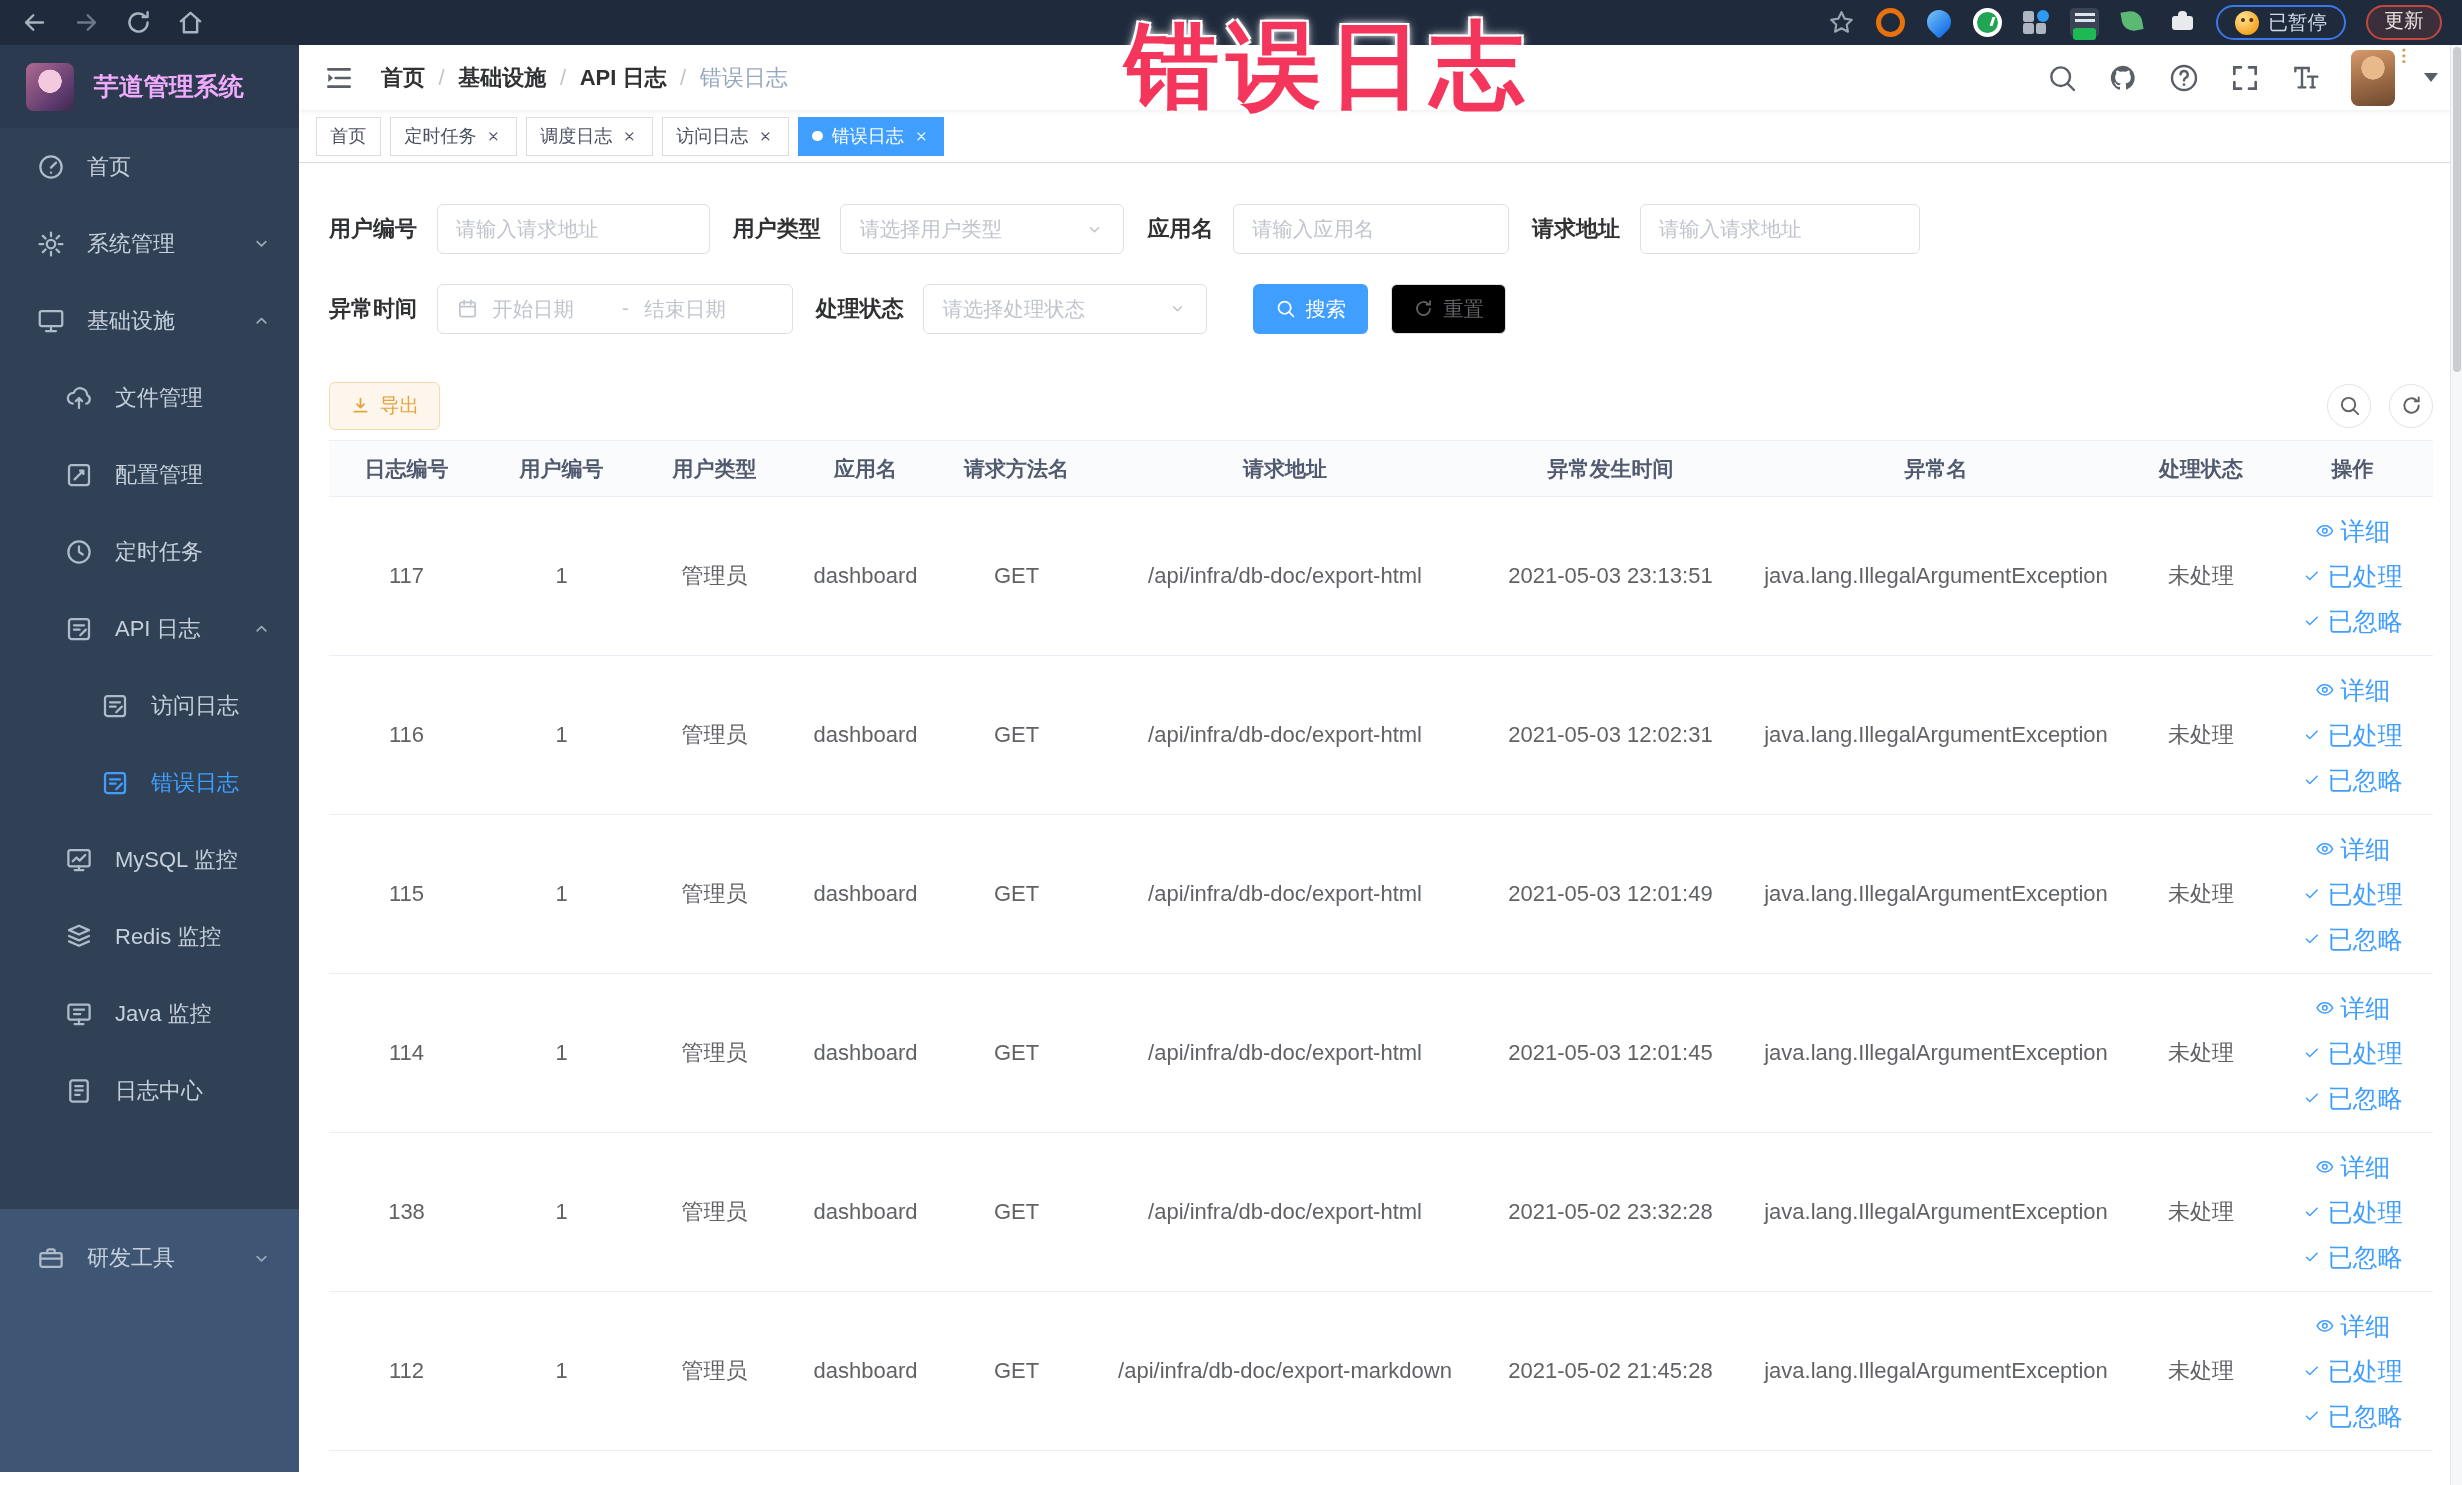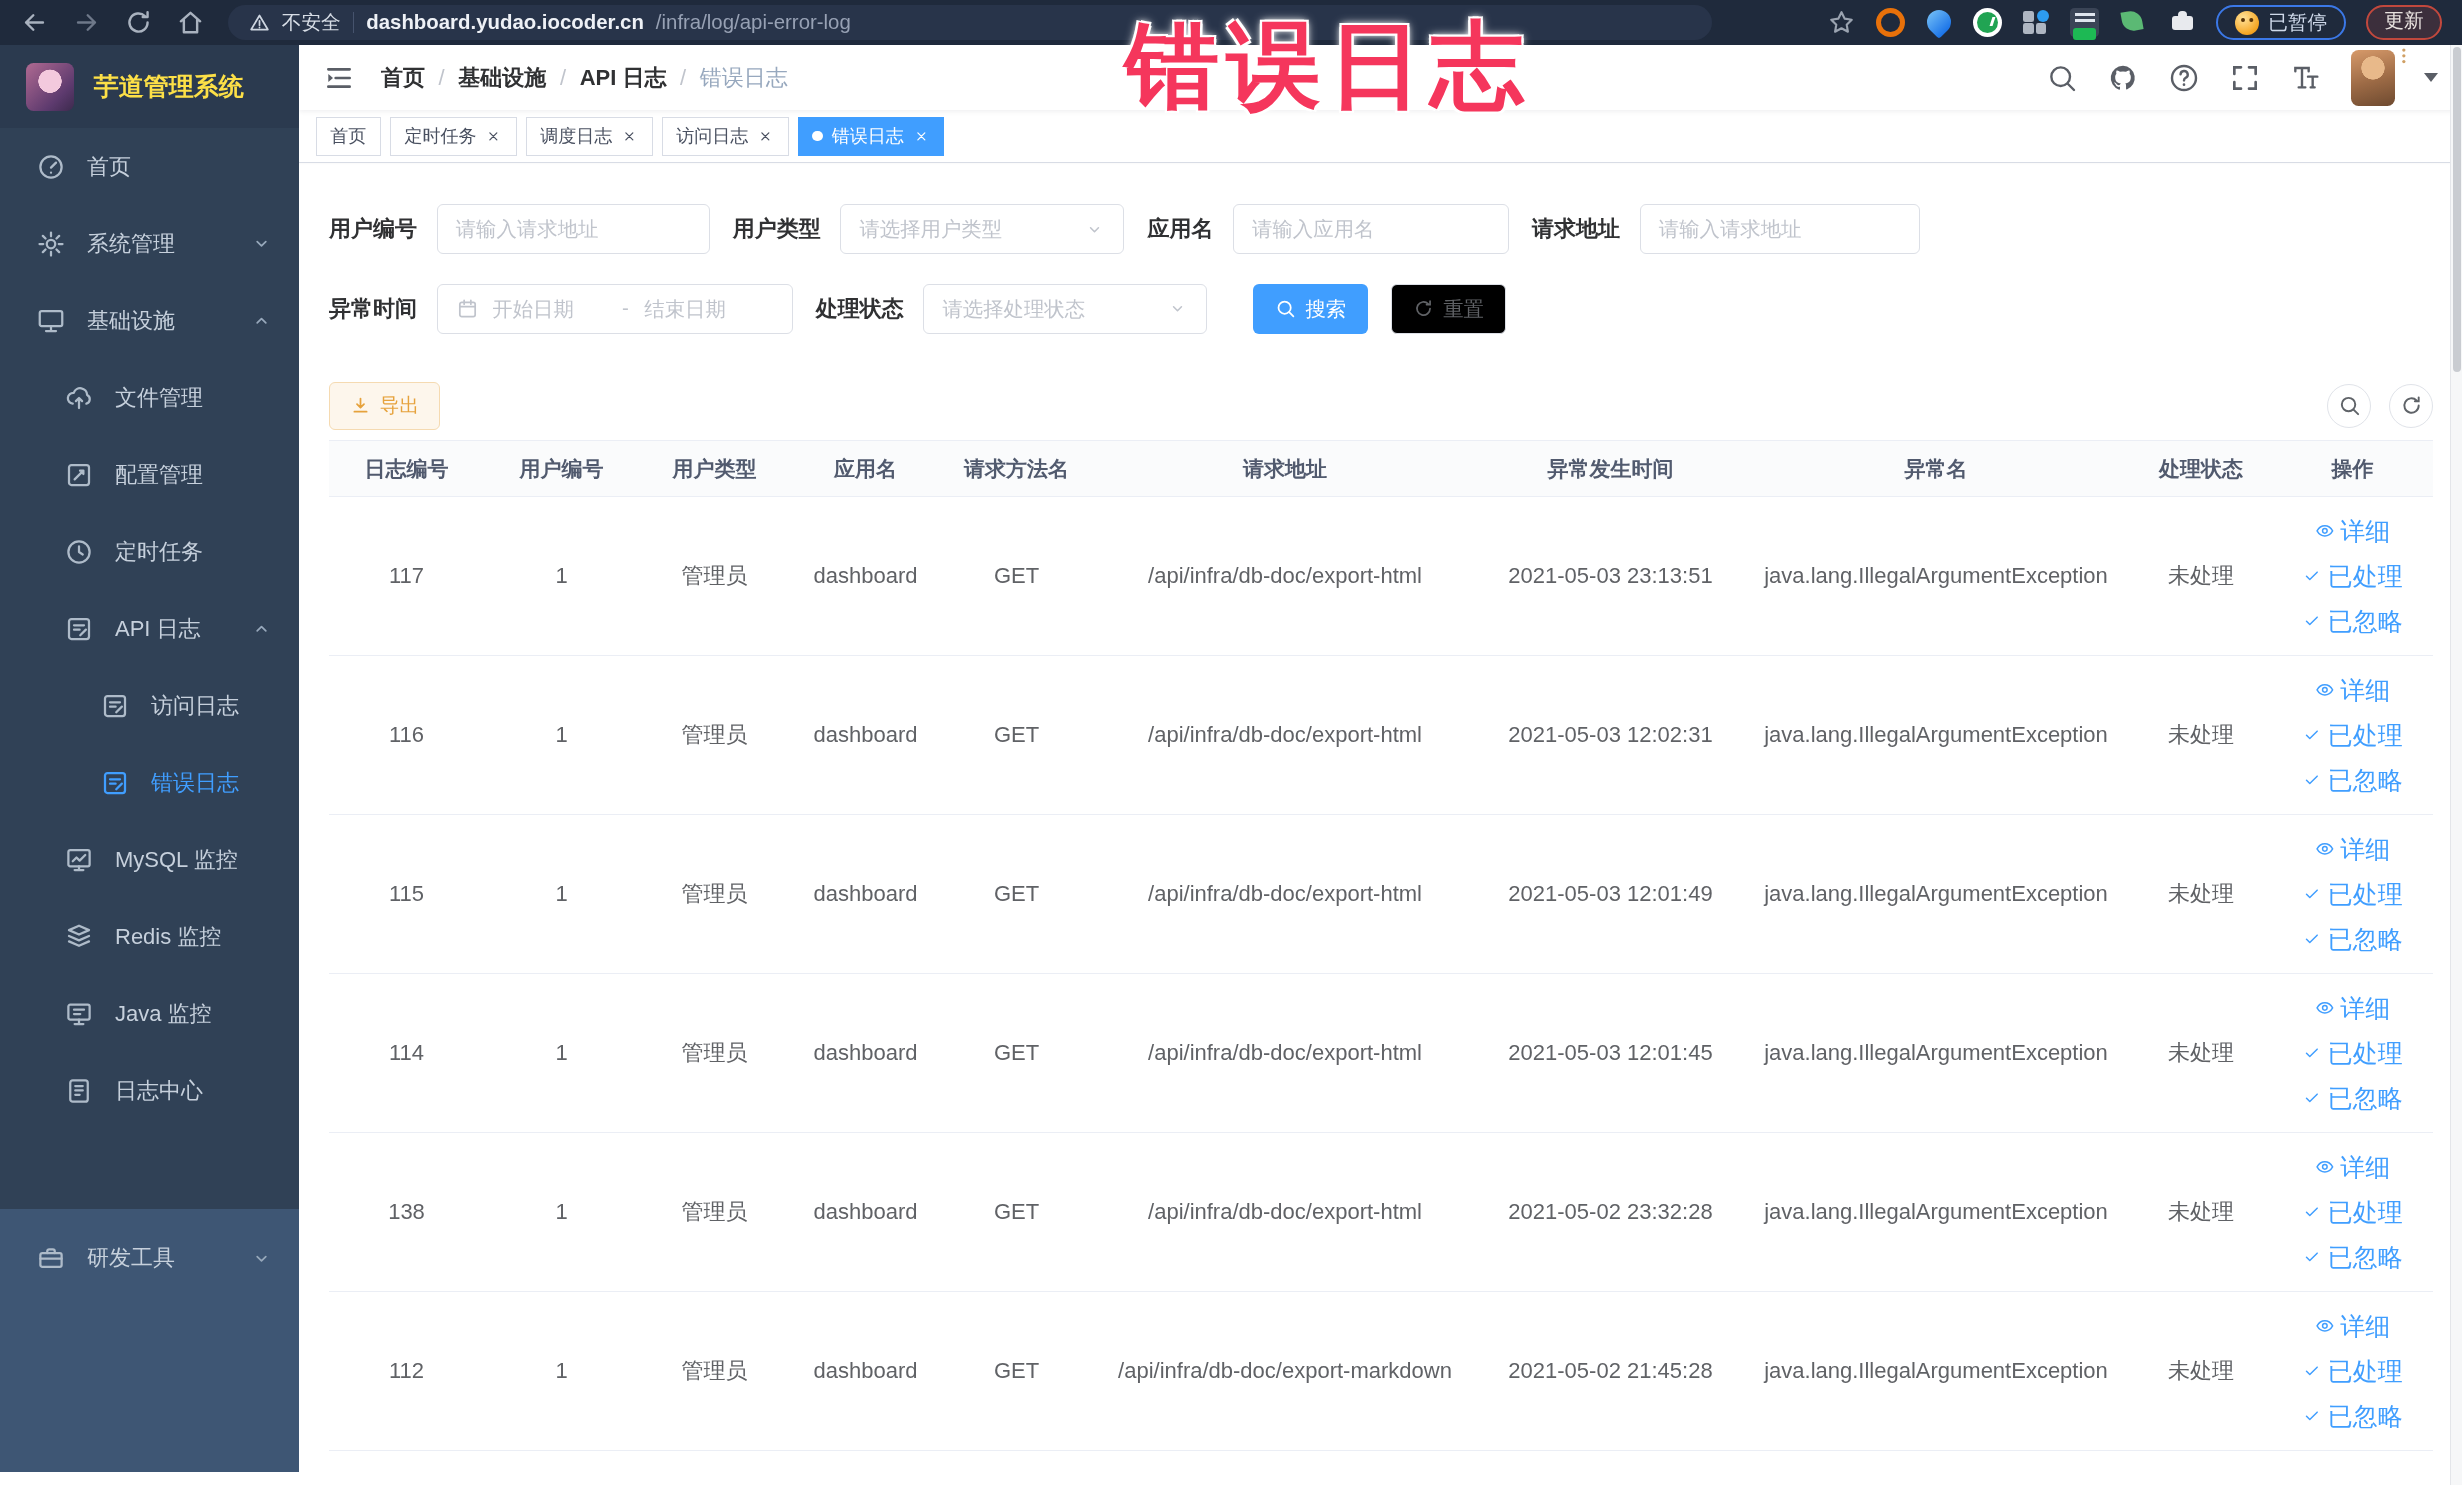--- a/index.html
+++ b/index.html
@@ -50,21 +50,21 @@
 
   
   .overlay-title { position:absolute; left:1125px; top:3px; z-index:60; font-size:94px; font-weight:900; letter-spacing:7.6px; color:#f5365c; white-space:nowrap;
     text-shadow:0 0 6px #fff,0 0 10.6px #fff,2.3px 2.3px 0 #fff,-2.3px -2.3px 0 #fff,2.3px -2.3px 0 #fff,-2.3px 2.3px 0 #fff; }
 
   
   .sidebar { position:absolute; left:0; top:45px; width:299px; bottom:13.6px; background:#304156; overflow:hidden; z-index:5; }
   .logo-row { height:83px; display:flex; align-items:center; gap:19.7px; padding:0 26px; background:#2b3a4f; }
   .logo-img { width:48px; height:48px; border-radius:7.6px; flex:0 0 auto;
     background:radial-gradient(circle at 50% 38%,#f3c9dd 0 30%,transparent 31%),linear-gradient(135deg,#b06a92,#5d3a6e 70%,#3c2a4d); }
-  .logo-title { font-size:25px; color:#fde047; font-weight:700; white-space:nowrap; }
+  .logo-title { font-size:25px; color:#f0abfc; font-weight:700; white-space:nowrap; }
   .menu-item { height:77px; display:flex; align-items:center; gap:21px; padding-right:26px; color:#c6d0dc; font-size:22px; cursor:pointer; white-space:nowrap; }
   .menu-item .mi { width:30px; height:30px; flex:0 0 auto; color:#aebbc9; }
   .menu-item.lv1 { padding-left:36px; }
   .menu-item.lv2 { padding-left:64px; }
   .menu-item.lv3 { padding-left:100px; }
   .menu-item .chev { margin-left:auto; width:23px; height:23px; color:#97a8bb; flex:0 0 auto; }
   .menu-item.active { color:#409eff; }
   .menu-item.active .mi { color:#409eff; }
   .sidebar-bottom { position:absolute; left:0; right:0; top:1164px; bottom:0; background:#3e5674; padding-top:10.6px; }
 
@@ -143,32 +143,20 @@
       <svg viewBox="0 0 24 24" fill="none" stroke="currentColor" stroke-width="2" stroke-linecap="round" stroke-linejoin="round">
         <path d="M19.5 12a7.5 7.5 0 1 1-2.2-5.3M19.5 3.5v4h-4"></path>
       </svg>
     </span>
   <span class="icon bnav">
       <svg viewBox="0 0 24 24" fill="none" stroke="currentColor" stroke-width="2" stroke-linecap="round" stroke-linejoin="round">
         <path d="M4 11l8-7 8 7M6.5 9.5V20h11V9.5"></path>
       </svg>
     </span>
 
-  <div class="url-pill">
-    <span class="icon warn">
-        <svg viewBox="0 0 24 24" fill="none" stroke="currentColor" stroke-width="2" stroke-linecap="round" stroke-linejoin="round">
-          <path d="M12 4L2.5 20h19z"></path>
-          <path d="M12 10v5M12 17.5v.3"></path>
-        </svg>
-      </span>
-    <span class="sec-label">不安全</span>
-    <span class="url-div"></span>
-    <span class="url-host">dashboard.yudao.iocoder.cn</span>
-      <span class="url-path">/infra/log/api-error-log</span>
-  </div>
 
   <div class="chrome-right">
     <span class="icon ext-star">
         <svg viewBox="0 0 24 24" fill="none" stroke="currentColor" stroke-width="1.8" stroke-linejoin="round">
           <path d="M12 3.5l2.6 5.3 5.9.9-4.2 4.1 1 5.8-5.3-2.8-5.3 2.8 1-5.8L3.5 9.7l5.9-.9z"></path>
         </svg>
       </span>
     <span class="ext ext-ring"></span>
     <span class="ext">
         <i class="ext-drop" style="display:block"></i>

